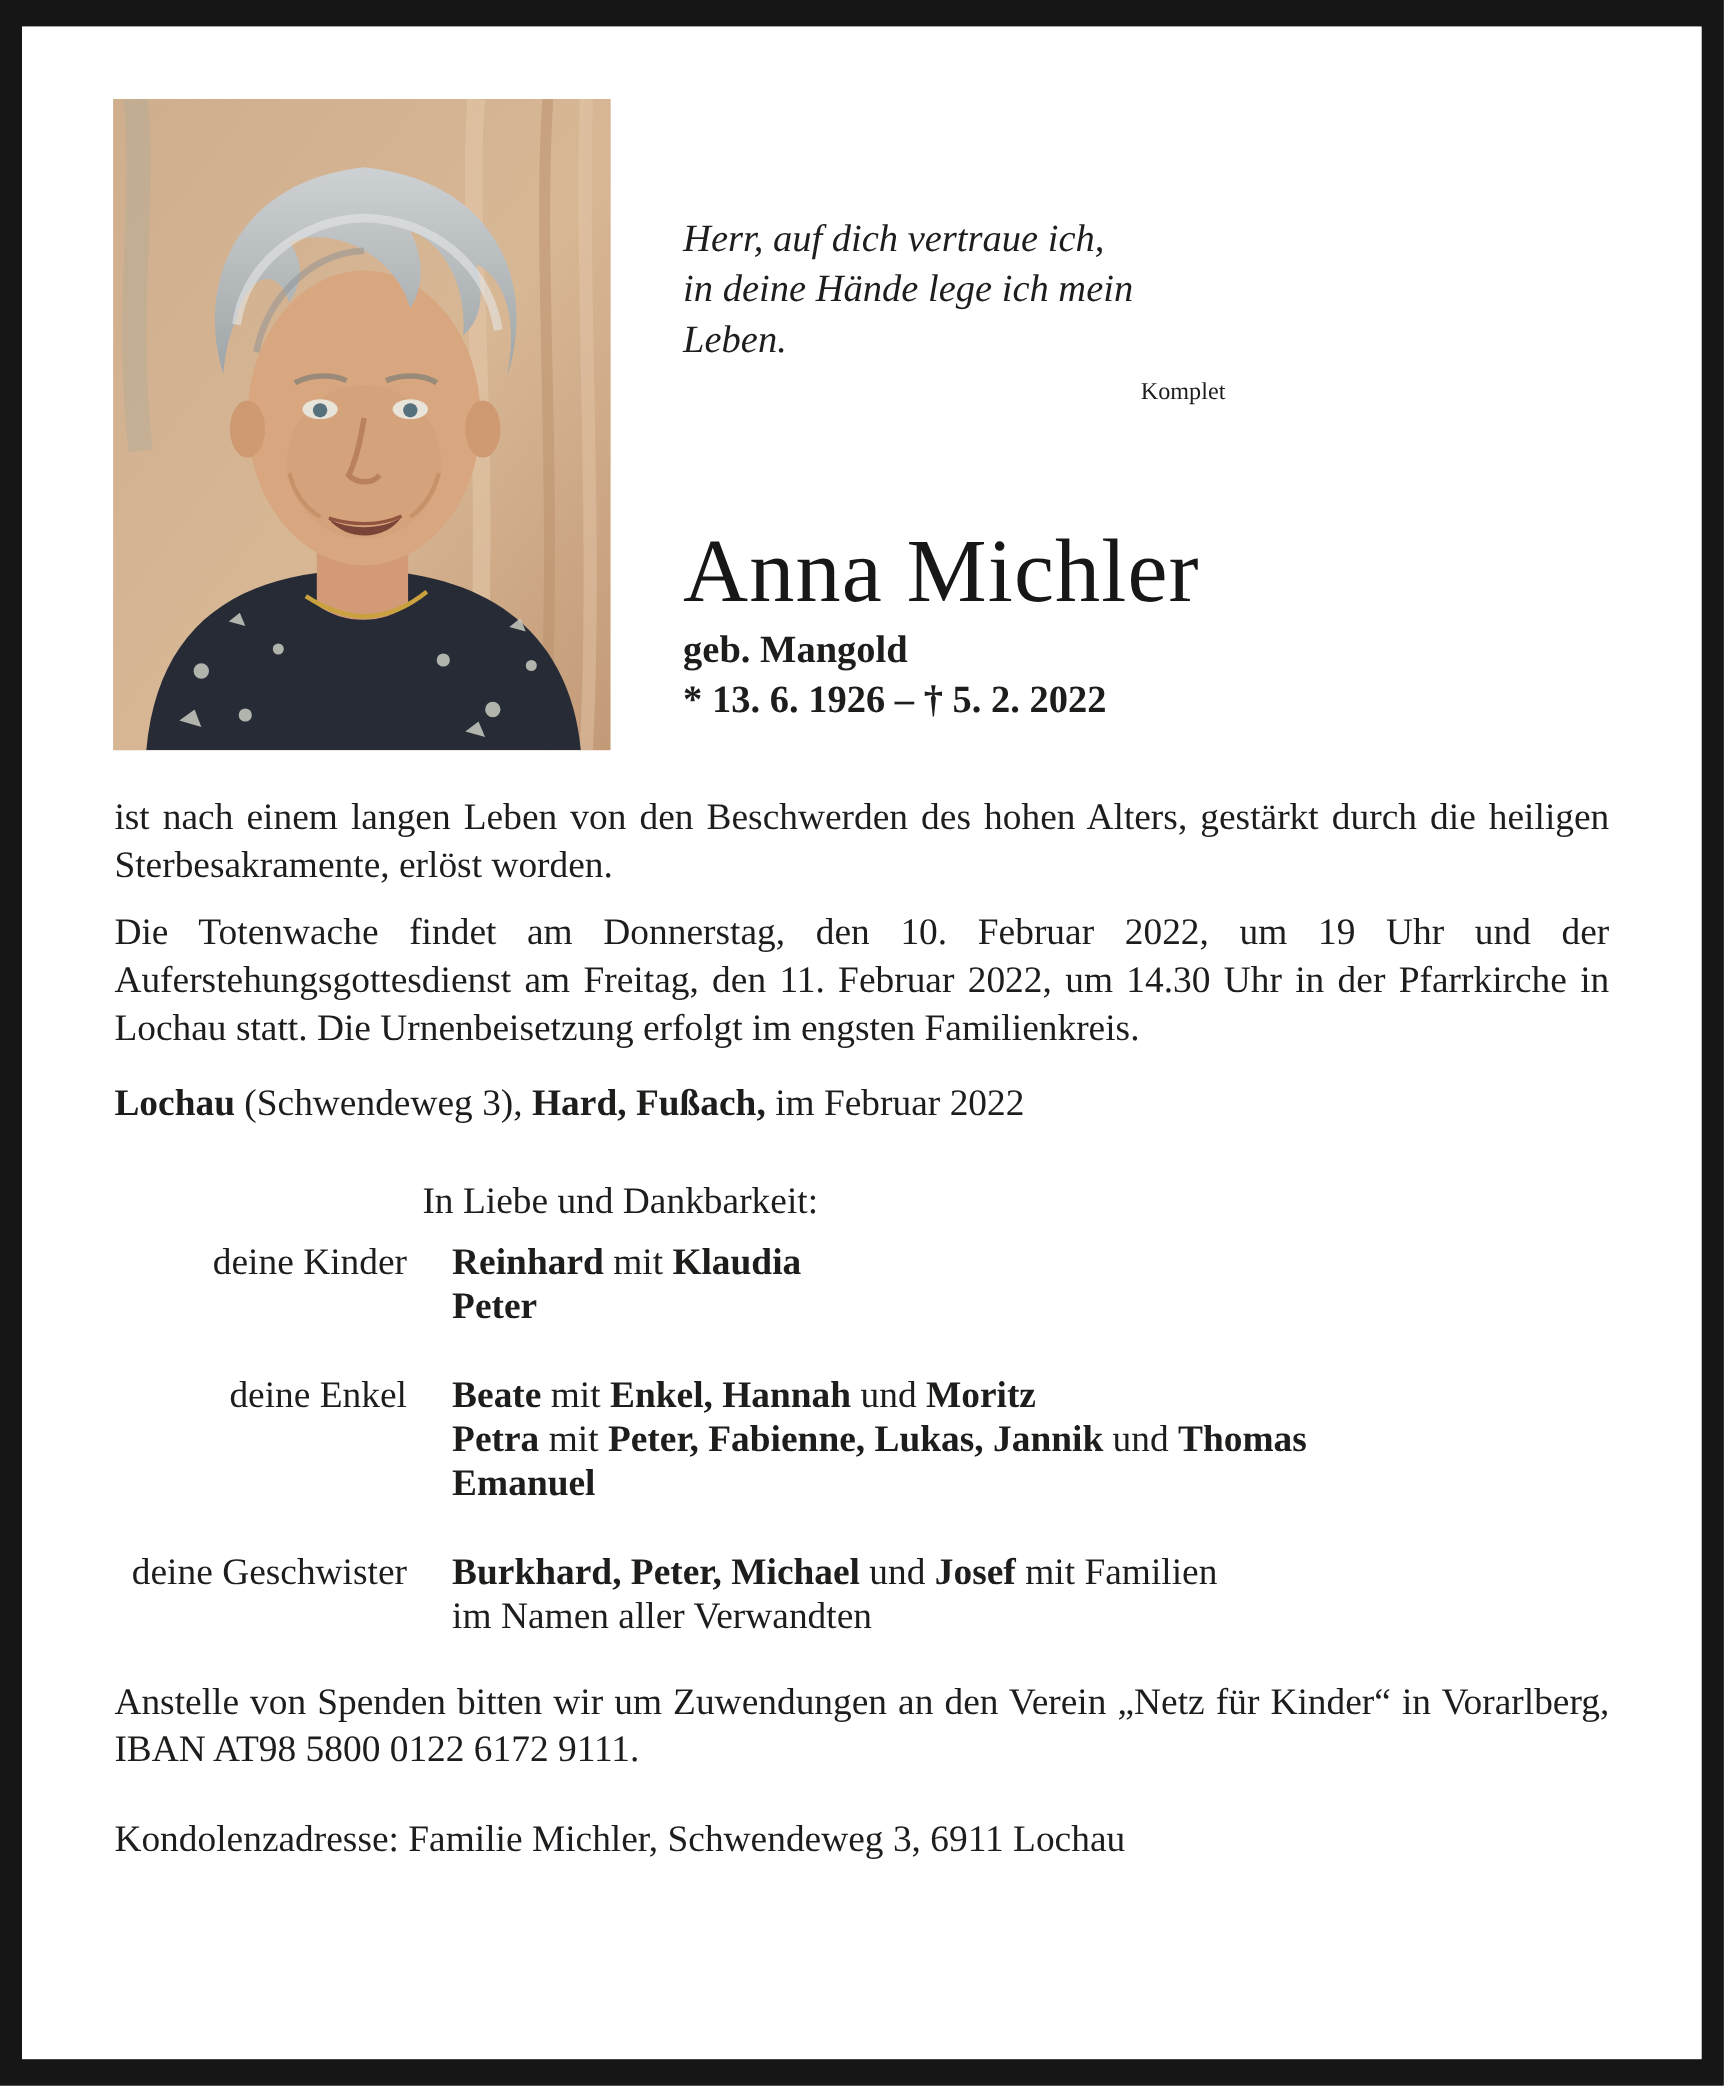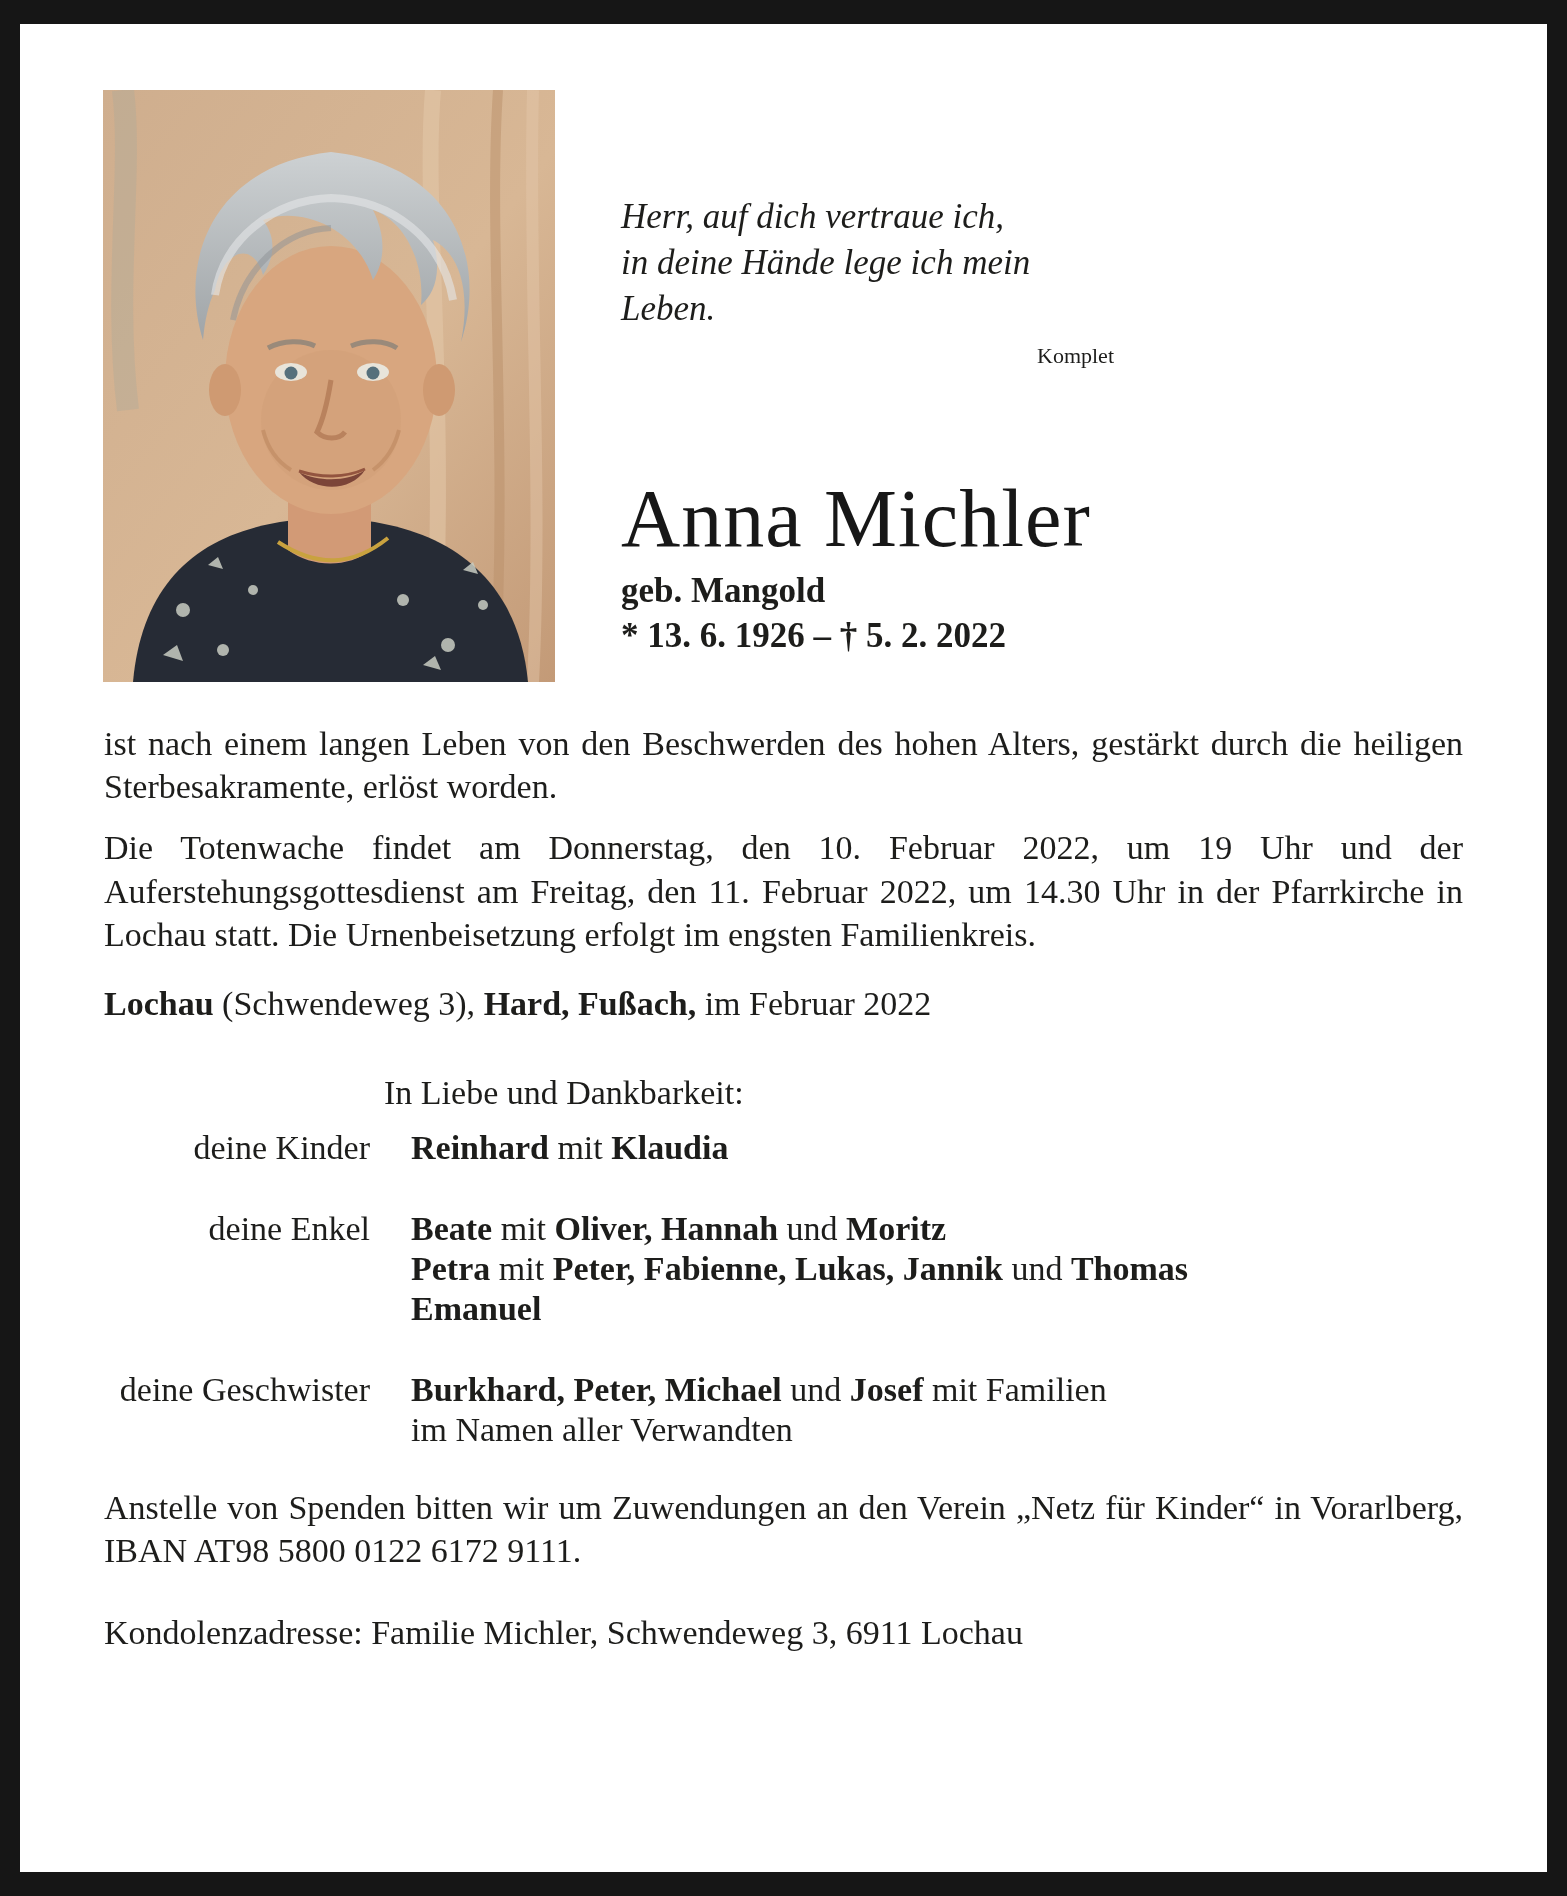--- a/index.html
+++ b/index.html
@@ -226,25 +226,26 @@
       <p class="para tight">Die Totenwache findet am Donnerstag, den 10. Februar 2022, um 19 Uhr und der Auferstehungsgottesdienst am Freitag, den 11. Februar 2022, um 14.30 Uhr in der Pfarrkirche in Lochau statt. Die Urnenbeisetzung erfolgt im engsten Familienkreis.</p>
 
       <div class="places"><span class="b">Lochau</span><span> (Schwendeweg 3), </span><span class="b">Hard, Fußach,</span><span> im Februar 2022</span></div>
 
       <div class="gratitude">In Liebe und Dankbarkeit:</div>
 
       <div class="family">
         <div class="family-label">deine Kinder</div>
         <div class="family-members">
             <div class="rich-line"><span class="b">Reinhard</span><span> mit </span><span class="b">Klaudia</span></div>
+            <div class="rich-line"><span class="b">Peter</span></div>
           </div>
 
         <div class="family-label">deine Enkel</div>
         <div class="family-members">
-            <div class="rich-line"><span class="b">Beate</span><span> mit </span><span class="b">Oliver, Hannah</span><span> und </span><span class="b">Moritz</span></div>
+            <div class="rich-line"><span class="b">Beate</span><span> mit </span><span class="b">Enkel, Hannah</span><span> und </span><span class="b">Moritz</span></div>
             <div class="rich-line"><span class="b">Petra</span><span> mit </span><span class="b">Peter, Fabienne, Lukas, Jannik</span><span> und </span><span class="b">Thomas</span></div>
             <div class="rich-line"><span class="b">Emanuel</span></div>
           </div>
 
         <div class="family-label">deine Geschwister</div>
         <div class="family-members">
             <div class="rich-line"><span class="b">Burkhard, Peter, Michael</span><span> und </span><span class="b">Josef</span><span> mit Familien</span></div>
             <div class="rich-line"><span>im Namen aller Verwandten</span></div>
           </div>
       </div>

